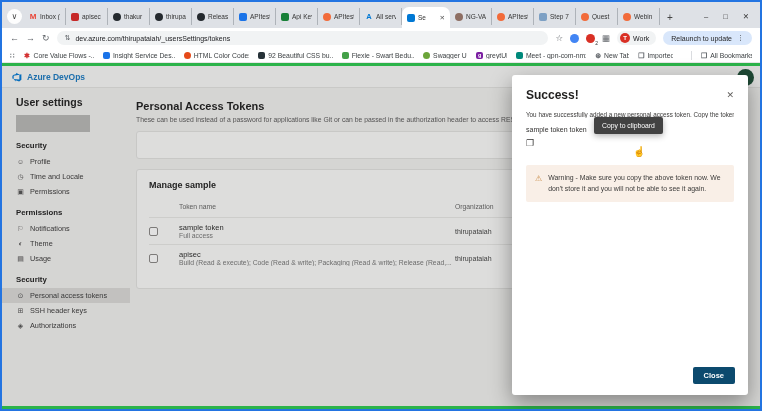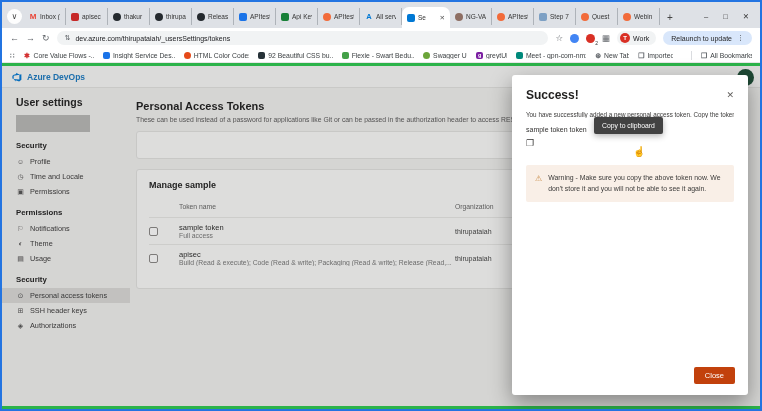--- a/index.html
+++ b/index.html
@@ -97,21 +97,21 @@
   .d-close{font-size:9px;color:#605e5c}
   .d-msg{margin-top:9px;font-size:6.3px;color:#3b3a39;white-space:nowrap;overflow:hidden}
   .d-label{margin-top:8px;font-size:7px;color:#323130}
   .d-inputrow{margin-top:5px;display:flex;align-items:center;gap:7px;position:relative}
   .d-input{width:98px;height:16px;border:1px solid #8a8886;border-radius:2px;font-size:6.8px;padding:0 4px;color:#201f1e;font-family:"Liberation Sans",sans-serif}
   .d-copy{font-size:9px;color:#323130}
   .d-cursor{position:absolute;left:107px;top:8px;font-size:10px;color:#161616;text-shadow:0 0 1px #fff}
   .tooltip{position:absolute;left:82px;top:42px;background:#424242;color:#fff;padding:5px 8px;font-size:6.8px;border-radius:2px;z-index:4;white-space:nowrap;box-shadow:0 2px 6px rgba(0,0,0,.3)}
   .warn{margin-top:17px;background:#f9efe7;border-radius:2px;padding:8px 9px;display:flex;gap:6px;font-size:6.9px;line-height:1.55;color:#3b3a39}
   .warn .wi{color:#c98b47;font-size:8px;flex:none}
-  .d-closebtn{position:absolute;right:13px;bottom:11px;background:#c2410c;color:#fff;font-size:7.5px;font-weight:normal;padding:4px 11px;border-radius:2px;border:none;font-family:"Liberation Sans",sans-serif}
+  .d-closebtn{position:absolute;right:13px;bottom:11px;background:#0c4a6e;color:#fff;font-size:7.5px;font-weight:bold;padding:4px 11px;border-radius:2px;border:none;font-family:"Liberation Sans",sans-serif}
 </style>
 </head>
 <body>
 
 <div class="screen">
 
   <div class="tabstrip">
     <span class="tsearch">∨</span>
     <div class="tabs">
       <div class="tab">

